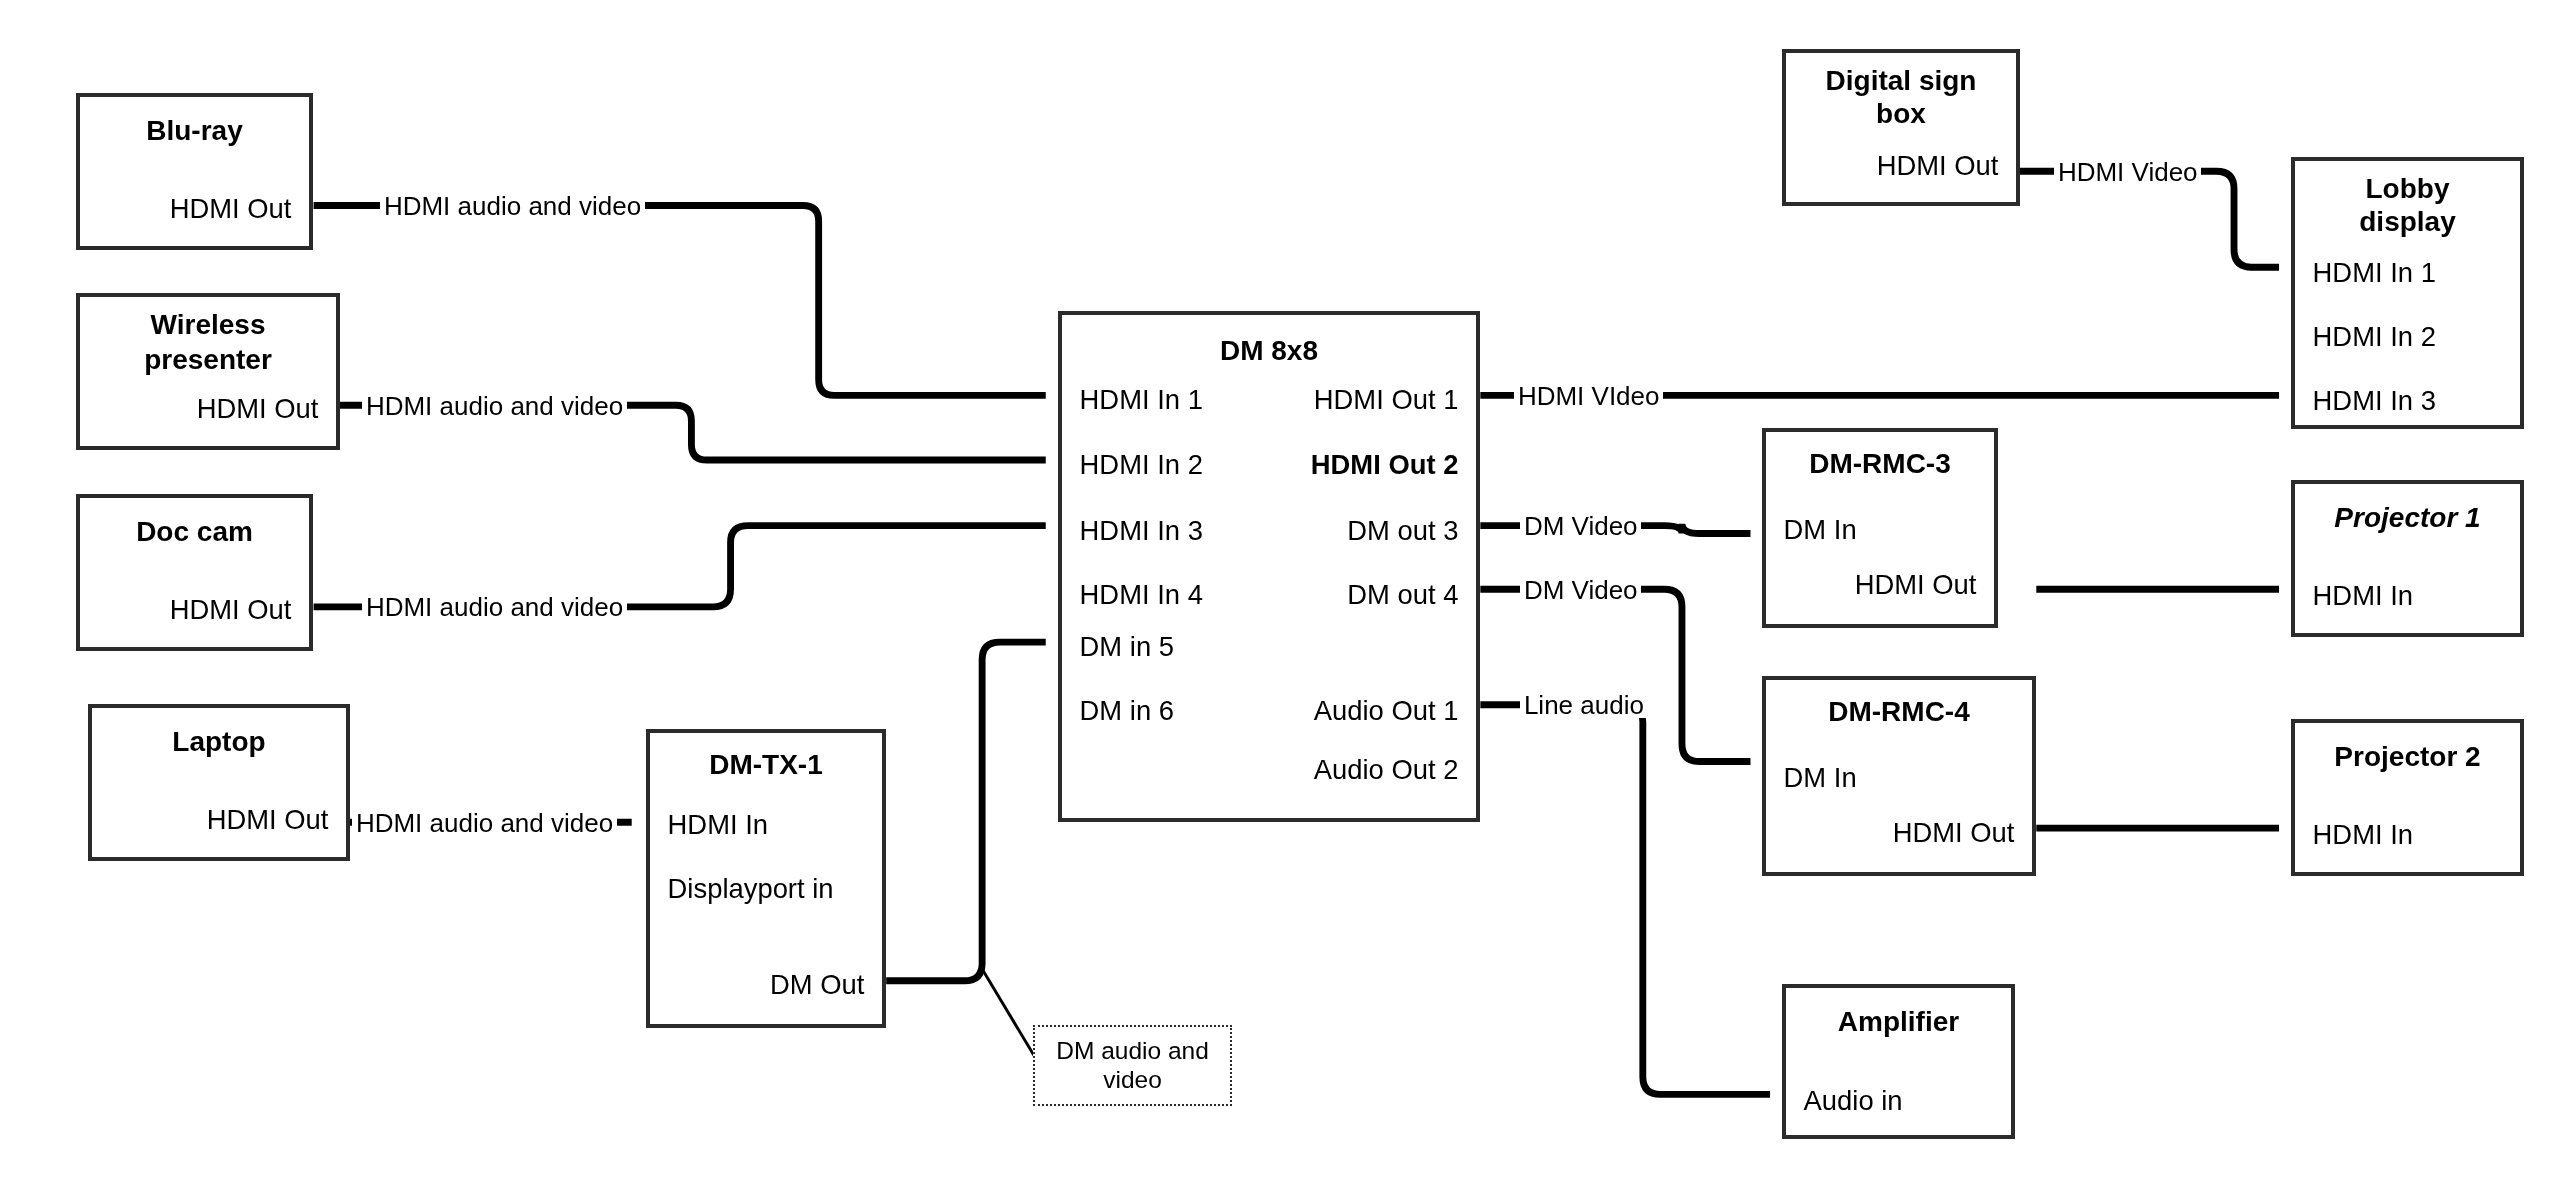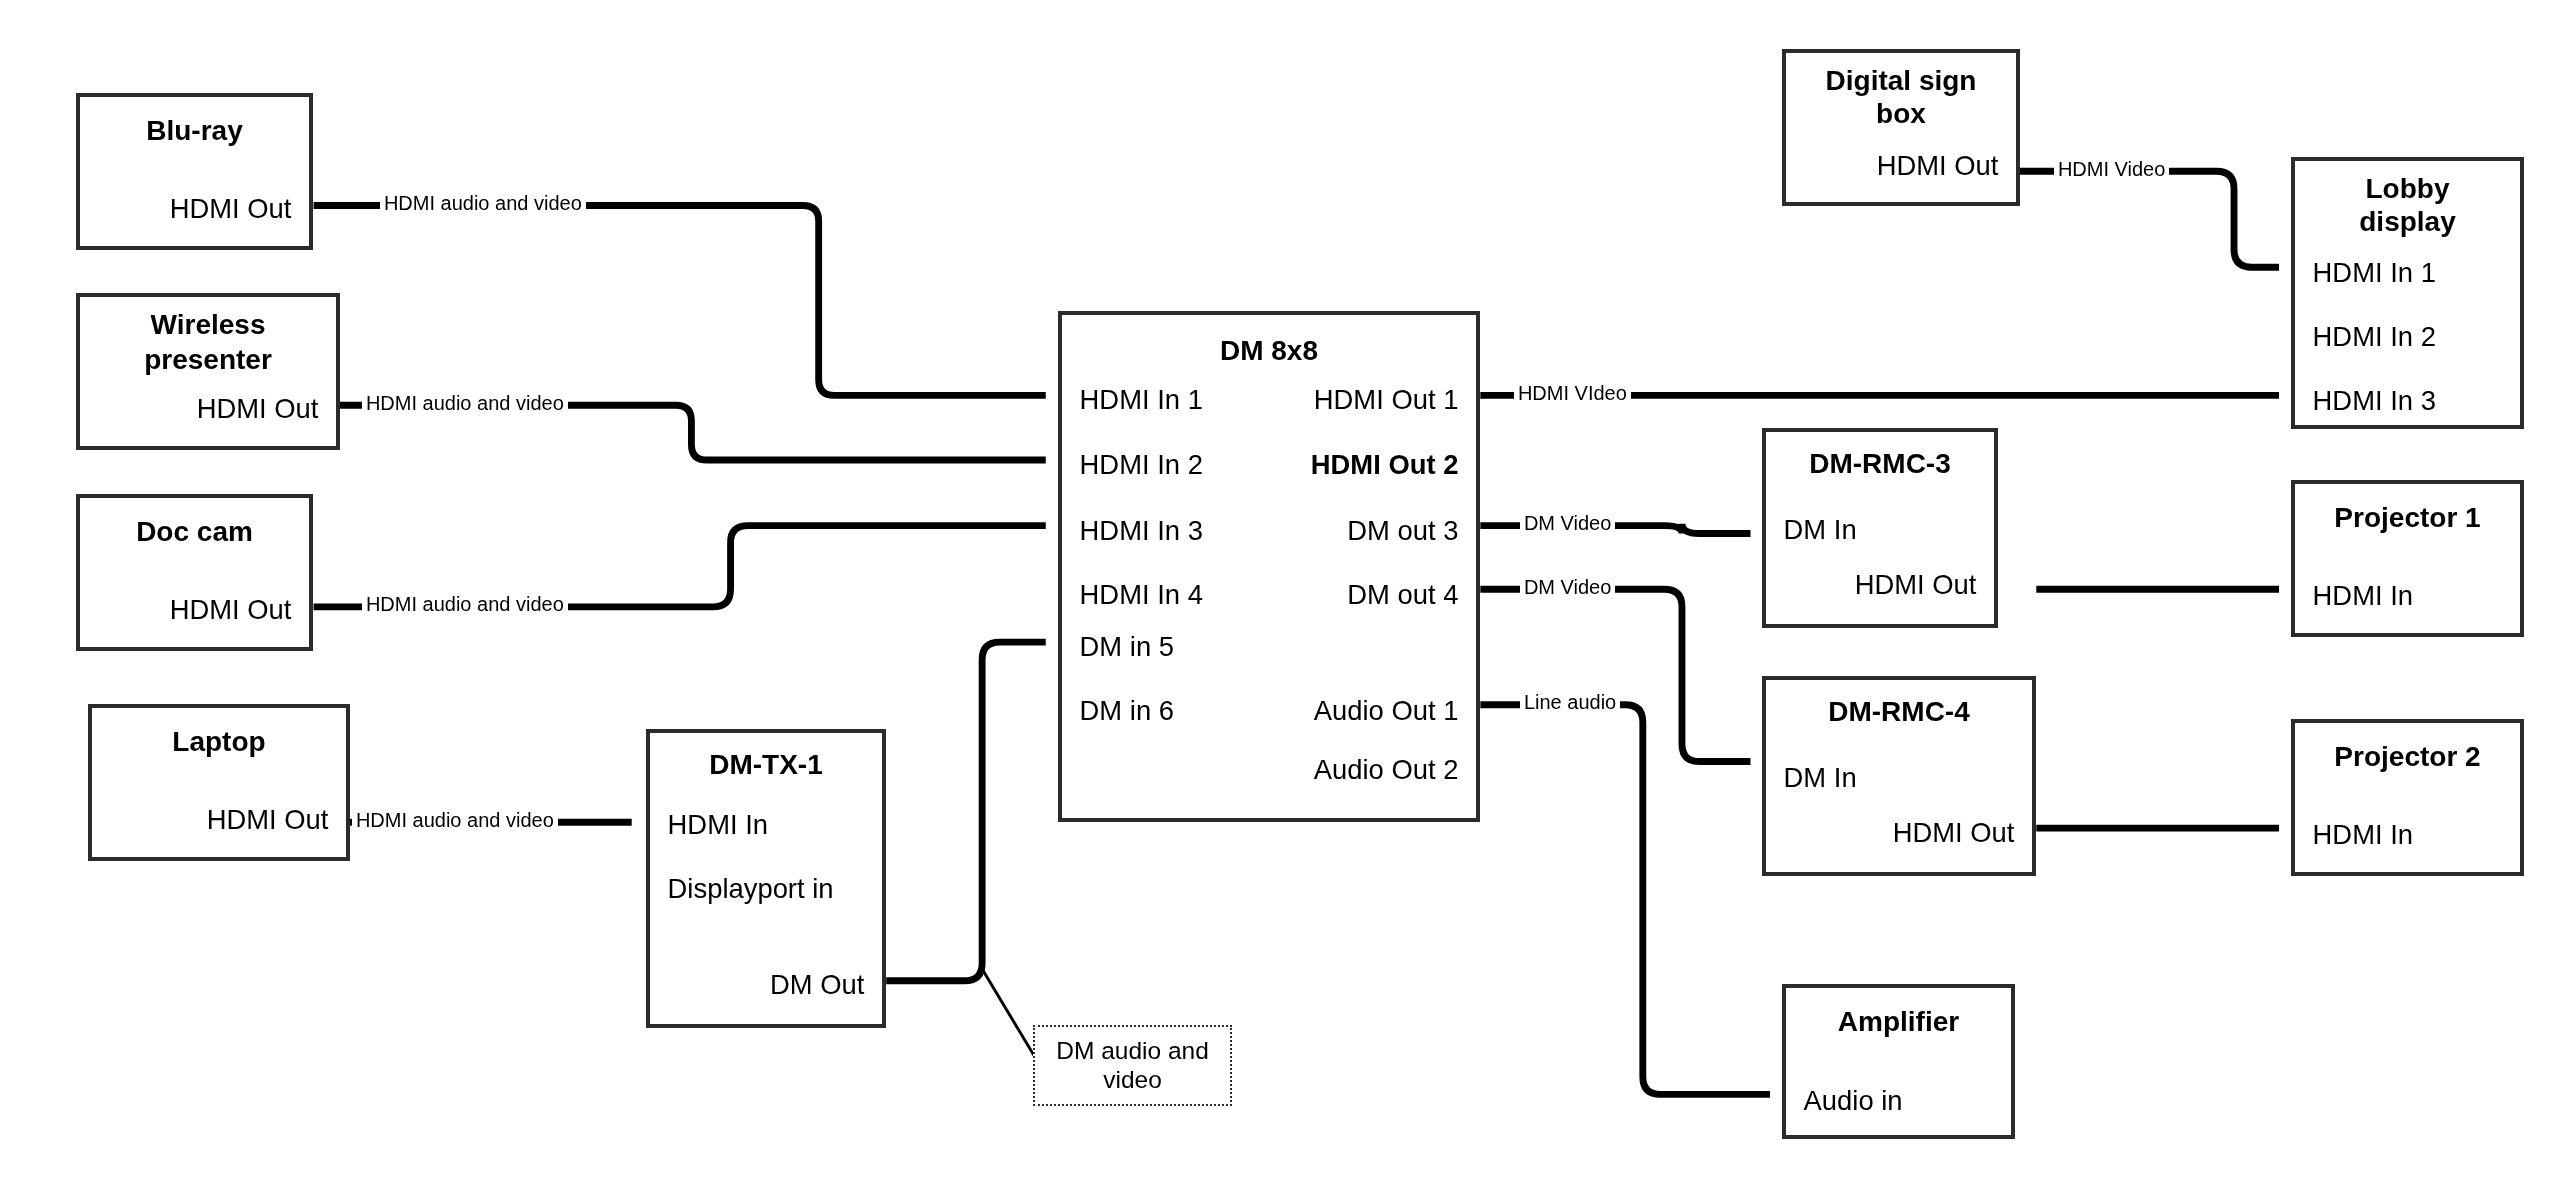--- a/index.html
+++ b/index.html
@@ -59,21 +59,21 @@
     font-size: 24.5px;
     color: #000;
     line-height: 1.18;
     z-index: 5;
   }
 
   
   .wire-label {
     position: absolute;
     background: #ffffff;
-    font-size: 20px;
+    font-size: 26px;
     color: #000;
     white-space: nowrap;
     padding: 0 3.9px;
     z-index: 6;
     line-height: 1;
   }
 
   
   #wires {
     position: absolute;
@@ -207,21 +207,21 @@
     <div class="port right" style="top:139px;">HDMI Out</div>
   </div>
 
   <div class="box" style="left:1762px; top:676px; width:274px; height:200px;">
     <div class="title" style="top:15.7px;">DM-RMC-4</div>
     <div class="port left" style="top:84px;">DM In</div>
     <div class="port right" style="top:139px;">HDMI Out</div>
   </div>
 
   <div class="box" style="left:2291px; top:480px; width:233px; height:157px;">
-    <div class="title" style="top:17.6px;">Projector 1</div>
+    <div class="title" style="top:17.6px;font-style:italic;">Projector 1</div>
     <div class="port left" style="top:98px;">HDMI In</div>
   </div>
 
   <div class="box" style="left:2291px; top:719px; width:233px; height:157px;">
     <div class="title" style="top:17.6px;">Projector 2</div>
     <div class="port left" style="top:98px;">HDMI In</div>
   </div>
 
   <div class="box" style="left:1782px; top:984px; width:233px; height:155px;">
     <div class="title" style="top:17.6px;">Amplifier</div>

